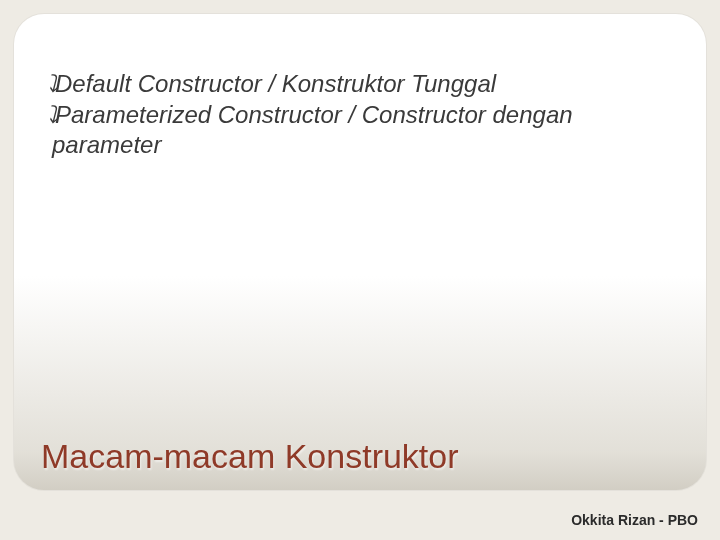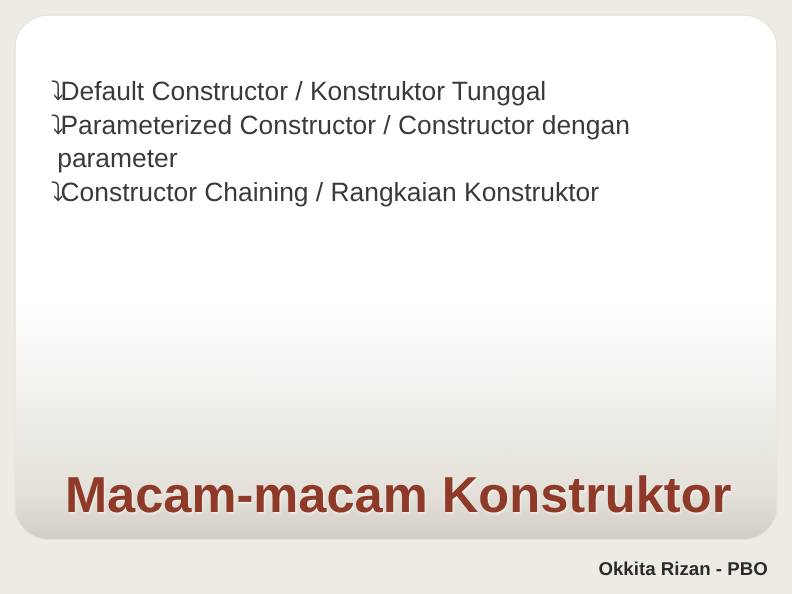--- a/index.html
+++ b/index.html
@@ -33,46 +33,47 @@
     box-shadow: 0 0 0 1px rgba(0,0,0,0.04);
     box-sizing: border-box;
     padding-top: 55px;
     overflow: hidden;
   }
   .bullets {
     padding: 0 30px 0 38px;
     color: #3a3a3a;
     font-size: 24px;
     line-height: 1.28;
+    font-style: italic;
   }
   .bullets .item {
     display: block;
   }
   .bullets .bullet-glyph {
     font-family: "Times New Roman", serif;
     font-size: 24px;
     margin-left: -6px;
     margin-right: -2px;
     letter-spacing: -1px;
     color: #3b3b3b;
   }
   .title {
     position: absolute;
-    left: 45px;
+    left: 27px;
     bottom: 14px;
-    font-weight: bold;
-    font-size: 46px;
+    font-weight: normal;
+    font-size: 34px;
     color: #8f3a28;
     text-shadow: 1px 2px 2px rgba(255,255,255,0.5);
   }
   .footer {
     position: absolute;
     right: 22px;
     bottom: 12px;
-    font-size: 17px;
+    font-size: 14px;
     font-weight: bold;
     color: #2b2b2b;
     margin-top: 32px;
   }
 </style>
 </head>
 <body>
 
 <div class="slide">
   <div class="panel">
@@ -81,21 +82,18 @@
       <span class="item">
         <span class="bullet-glyph">⤵</span><span class="wrap-inline">Default Constructor / Konstruktor Tunggal</span>
       </span>
 
       <span class="item">
         <span class="bullet-glyph">⤵</span><span class="wrap-inline">Parameterized Constructor / Constructor dengan parameter</span>
       </span>
 
 
 
-      <span class="item">
-        <span class="bullet-glyph">⤵</span><span class="wrap-inline">Constructor Chaining / Rangkaian Konstruktor</span>
-      </span>
 
     </div>
     <div class="title">Macam-macam Konstruktor</div>
   </div>
   <div class="footer">Okkita Rizan - PBO</div>
 </div>
 
 </body></html>

